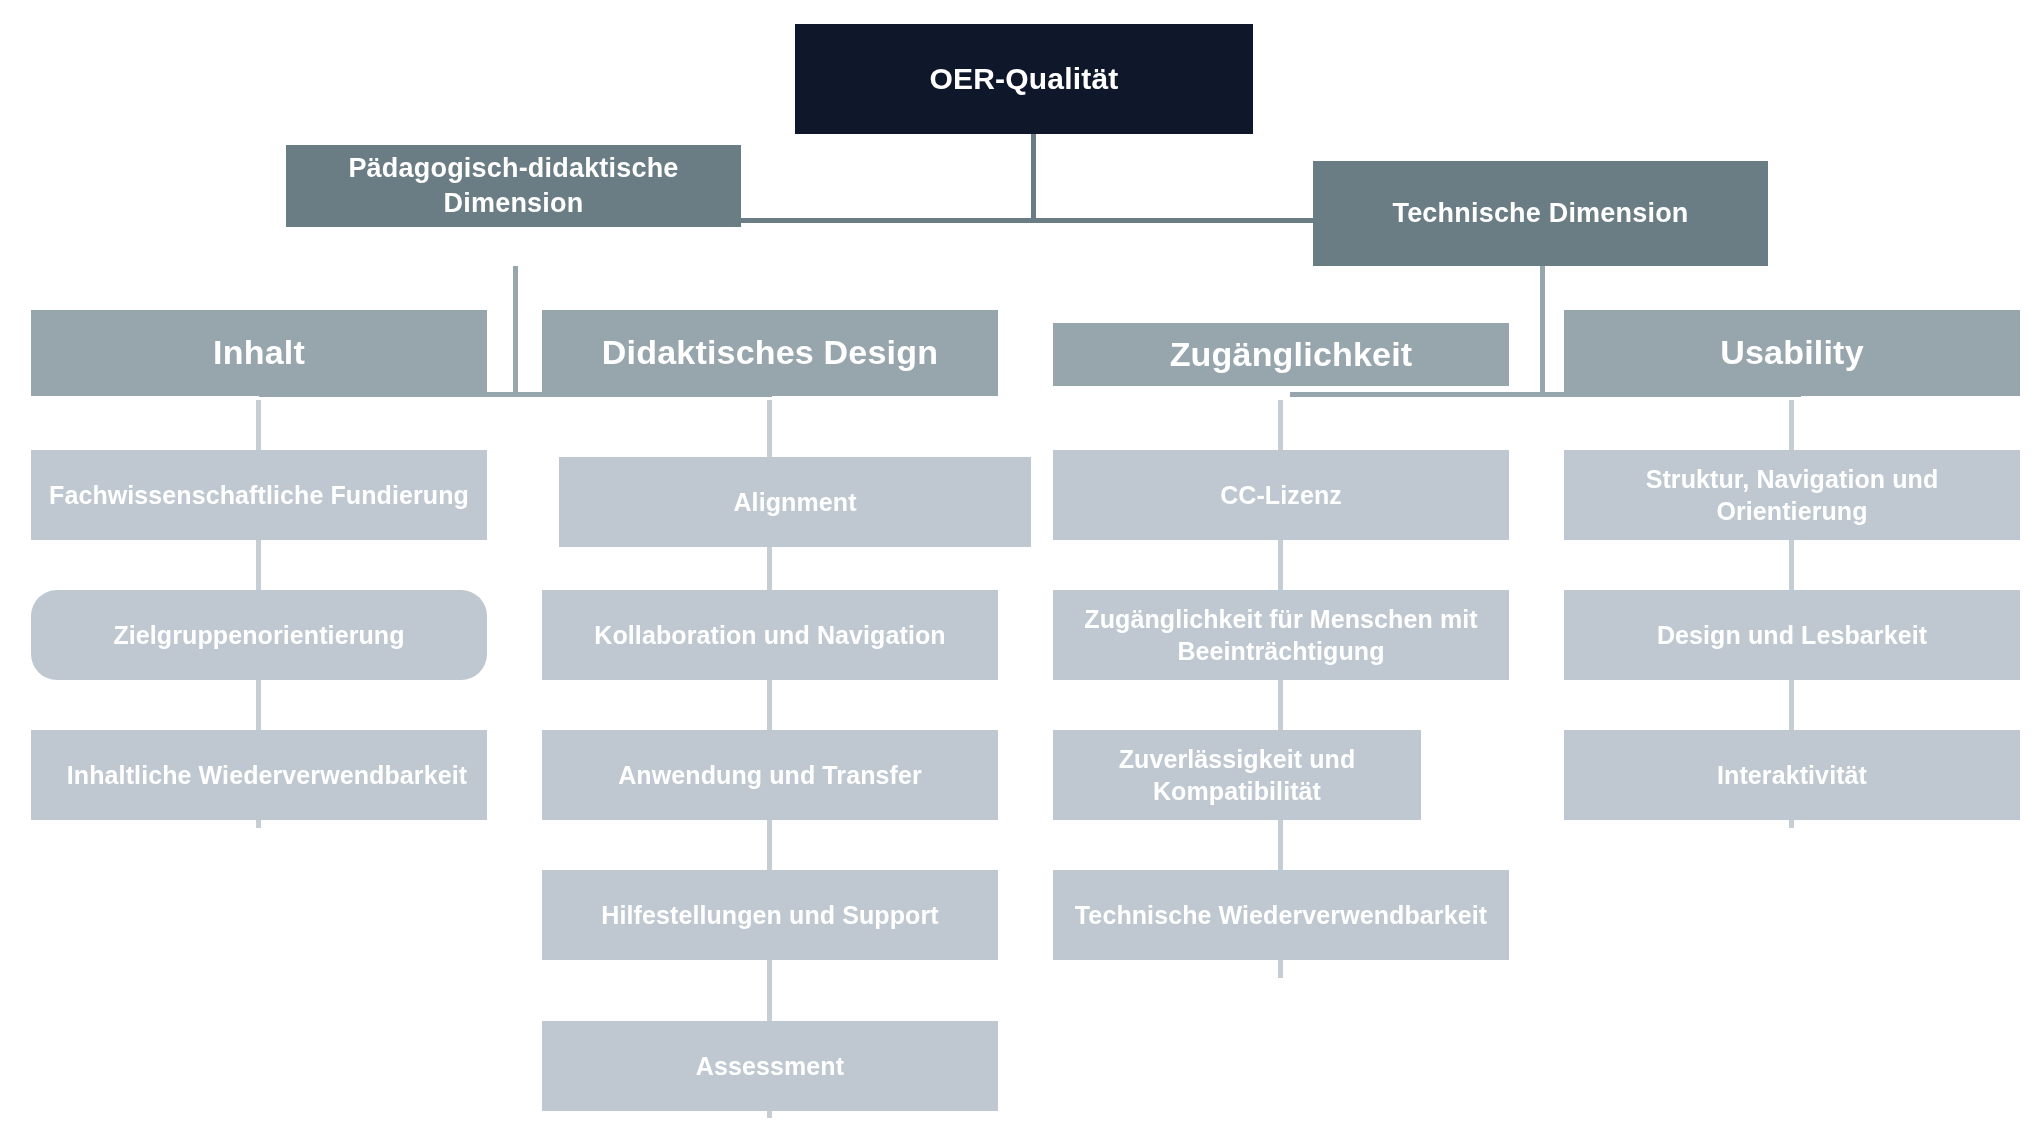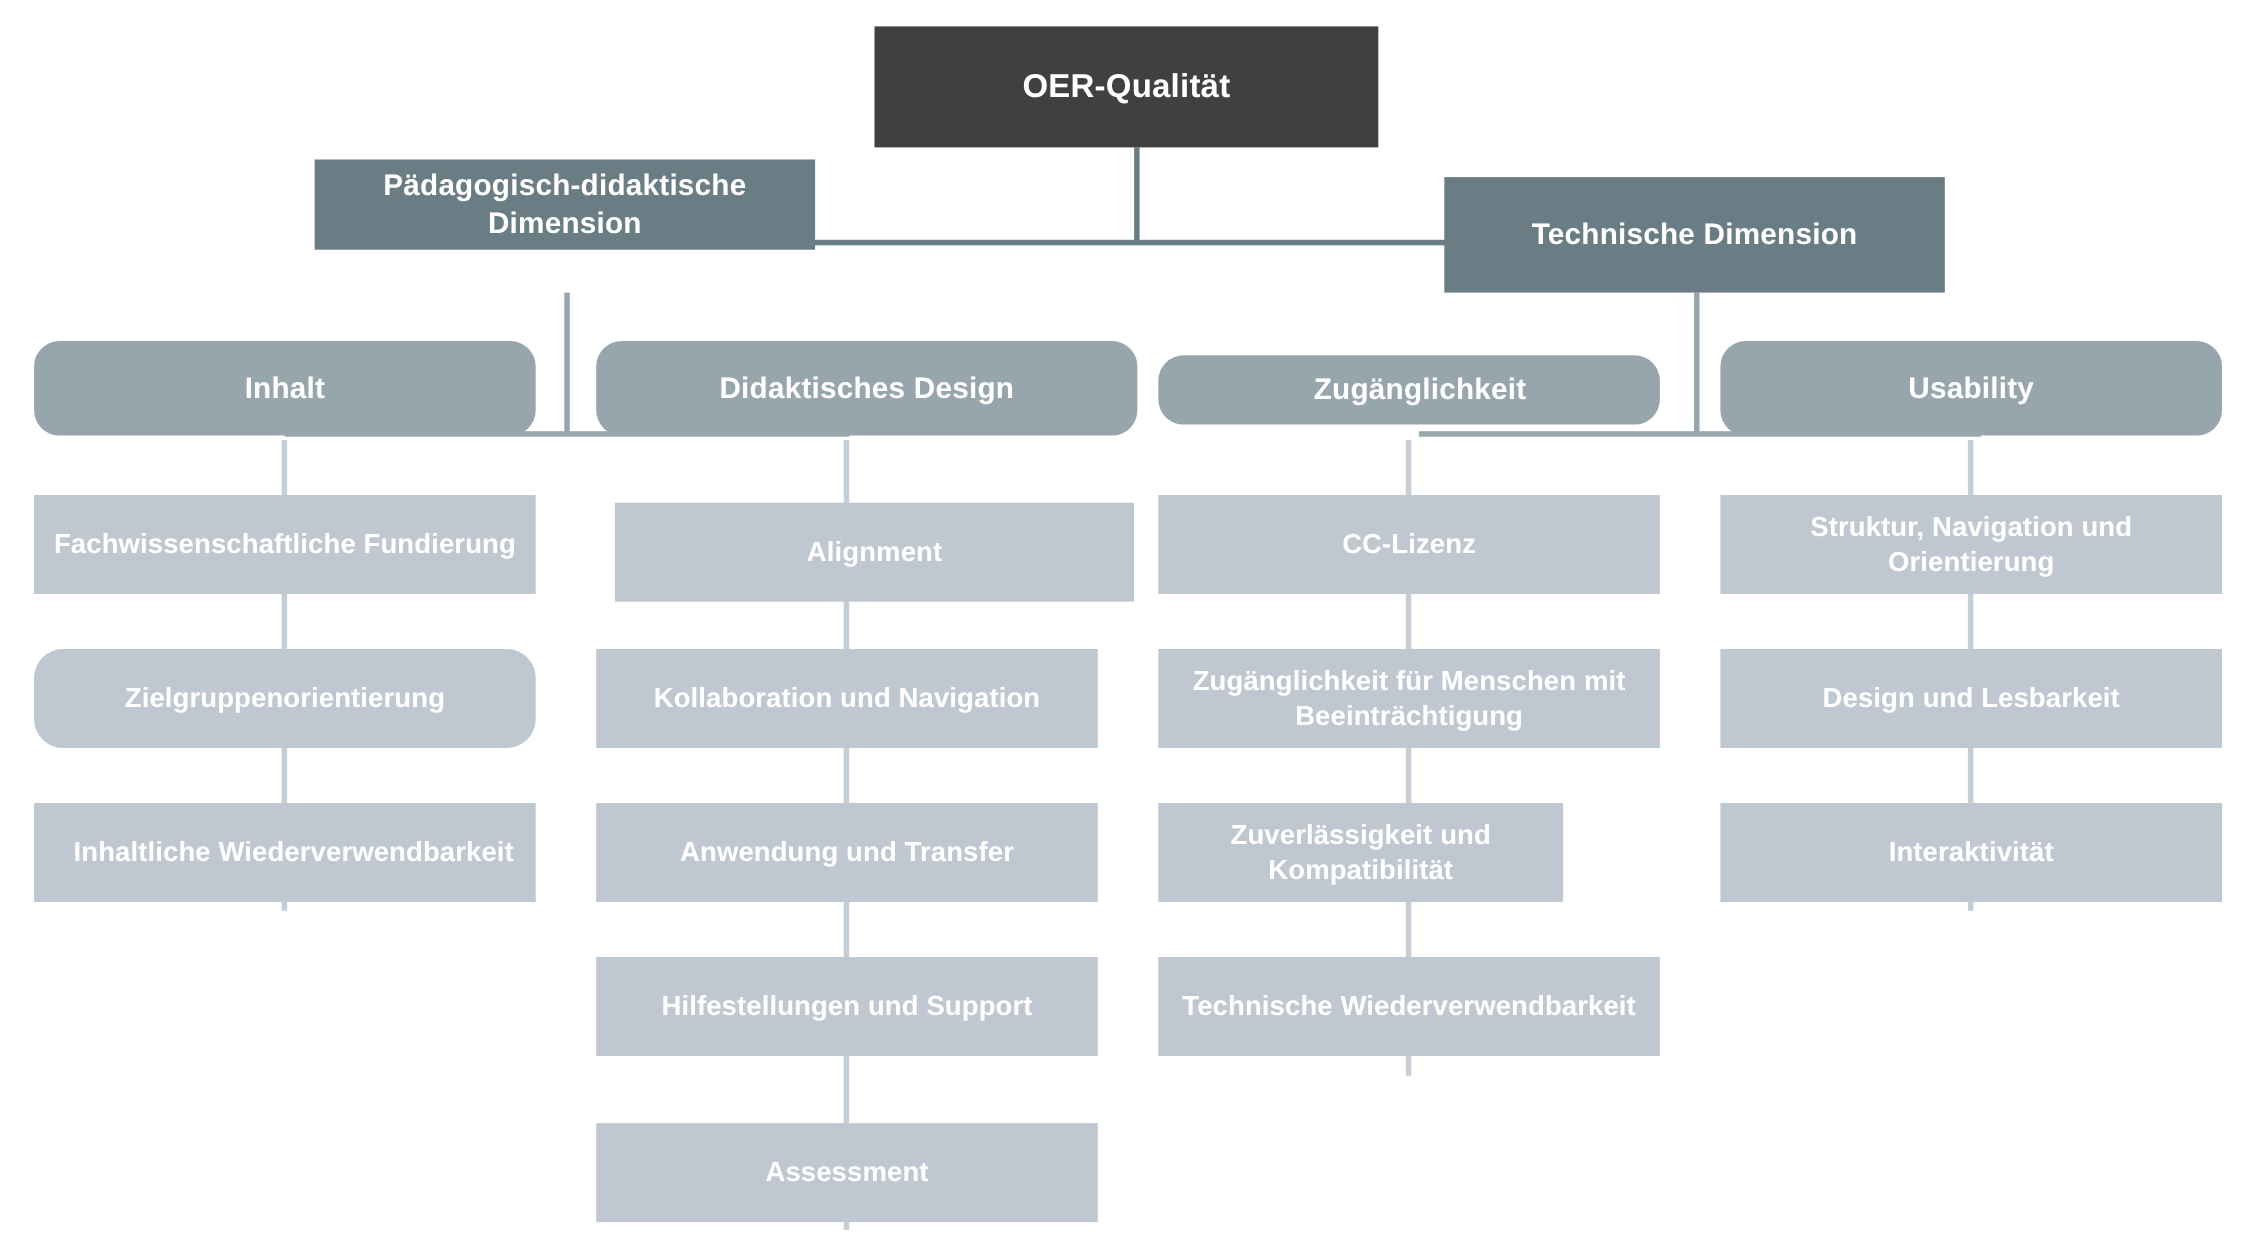--- a/index.html
+++ b/index.html
@@ -24,34 +24,33 @@
     justify-content: center;
     text-align: center;
     color: #ffffff;
     font-weight: bold;
     box-sizing: border-box;
     line-height: 1.28;
     padding: 4px 10px;
     z-index: 3;
   }
   .lvl1 {
-    background: #404040;
+    background: #0f172a;
     font-size: 30px;
     letter-spacing: 0.2px;
   }
   .lvl2 {
     background: #6b7d84;
     font-size: 27px;
     letter-spacing: 0.2px;
   }
   .lvl3 {
     background: #97a5ad;
-    font-size: 27px;
+    font-size: 34px;
     letter-spacing: 0.2px;
-    border-radius: 23px;
   }
   .lvl4 {
     background: #bfc8d0;
     font-size: 25px;
     letter-spacing: 0.1px;
   }
   .conn {
     position: absolute;
     z-index: 1;
   }
@@ -85,21 +84,21 @@
   <div class="conn conn-lite" style="left:1789px; top:400px; width:5px; height:428px;"></div>
 
   <div class="node lvl1" style="left:795px; top:24px; width:458px; height:110px;">OER-Qualität</div>
 
   <div class="node lvl2" style="left:286px; top:145px; width:455px; height:82px;">Pädagogisch-didaktische Dimension</div>
 
   <div class="node lvl2" style="left:1313px; top:161px; width:455px; height:105px;">Technische Dimension</div>
 
   <div class="node lvl3" style="left:31px; top:310px; width:456px; height:86px;">Inhalt</div>
 
-  <div class="node lvl3" style="left:542px; top:310px; width:492px; height:86px;">Didaktisches Design</div>
+  <div class="node lvl3" style="left:542px; top:310px; width:456px; height:86px;">Didaktisches Design</div>
 
   <div class="node lvl3" style="left:1053px; top:323px; width:456px; height:63px;padding-left:30px;">Zugänglichkeit</div>
 
   <div class="node lvl3" style="left:1564px; top:310px; width:456px; height:86px;">Usability</div>
 
   <div class="node lvl4" style="left:31px; top:450px; width:456px; height:90px;">Fachwissenschaftliche Fundierung</div>
   <div class="node lvl4" style="left:31px; top:590px; width:456px; height:90px;border-radius:26px;">Zielgruppenorientierung</div>
   <div class="node lvl4" style="left:31px; top:730px; width:456px; height:90px;padding-left:26px;">Inhaltliche Wiederverwendbarkeit</div>
 
   <div class="node lvl4" style="left:542px; top:457px; width:472px; height:90px;margin-left:17px;">Alignment</div>

